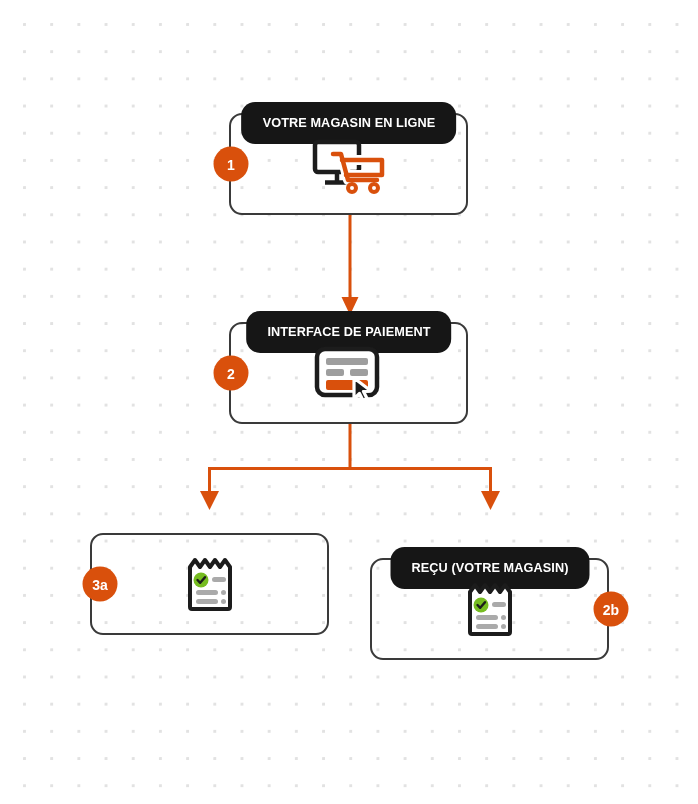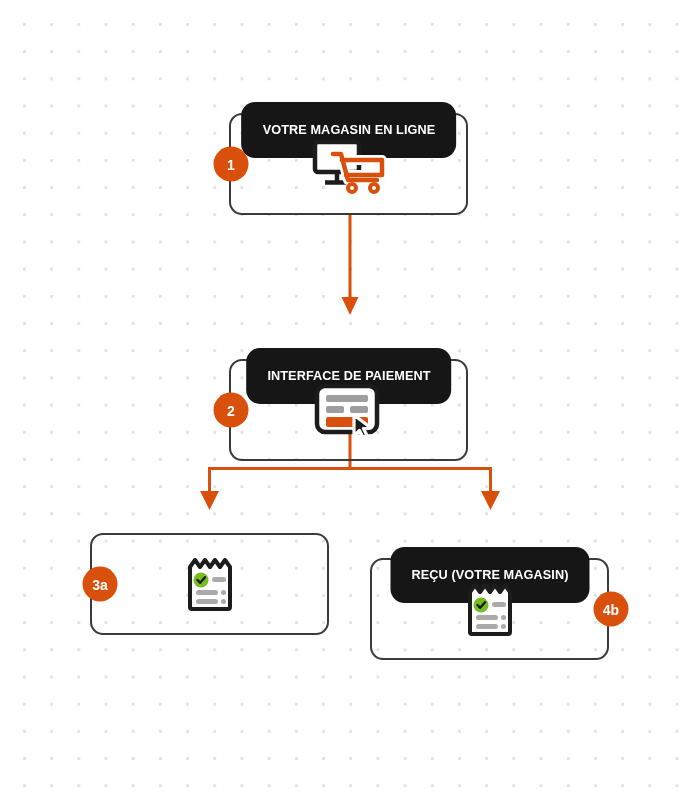--- a/index.html
+++ b/index.html
@@ -35,21 +35,21 @@
   .pill {
     position: absolute;
     top: -13px;
     left: 50%;
     transform: translateX(-50%);
     background: #161616;
     color: #ffffff;
     border-radius: 14px;
     height: 26px;
     line-height: 26px;
-    padding: 15px 16px;
+    padding: 8px 16px;
     white-space: nowrap;
     font-size: 13.5px;
     font-weight: bold;
     letter-spacing: 0.1px;
     font-family: "Liberation Sans", sans-serif;
     transform-origin: center;
   }
   .pill-inner {
     display: inline-block;
     transform: scaleX(0.94);
@@ -127,21 +127,21 @@
         <path d="M22 16 L30 16 L37 42 L66 42" stroke="#ffffff" stroke-width="10" stroke-linecap="round" stroke-linejoin="round" fill="none"></path>
         <path d="M31 22 L71 22 L71 37 L35 37" stroke="#ffffff" stroke-width="10" stroke-linecap="round" stroke-linejoin="round" fill="none"></path>
         <path d="M22 16 L30 16 L37 42 L66 42" stroke="#d9500c" stroke-width="4.5" stroke-linecap="round" stroke-linejoin="round" fill="none"></path>
         <path d="M31 22 L71 22 L71 37 L35 37" stroke="#d9500c" stroke-width="4.5" stroke-linecap="round" stroke-linejoin="round" fill="none"></path>
         <circle cx="41" cy="50" r="4" stroke="#d9500c" stroke-width="4" fill="#ffffff"></circle>
         <circle cx="63" cy="50" r="4" stroke="#d9500c" stroke-width="4" fill="#ffffff"></circle>
       </svg>
     </div>
   </div>
 
-  <div class="node" style="left:229px; top:322px; width:239px; height:102px;margin-top:37px;">
+  <div class="node" style="left:229px; top:322px; width:239px; height:102px;">
     <div class="pill">
       <span class="pill-inner">INTERFACE DE PAIEMENT</span>
     </div>
     <div class="badge" style="left:0px;">
       <span>2</span>
     </div>
     <div class="icon-wrap" style="margin-top:2px;">
       <svg width="72" height="56" viewBox="0 0 72 56" fill="none">
         <rect x="4" y="4" width="60" height="46" rx="8" stroke="#1c1c1c" stroke-width="4.5" fill="#ffffff"></rect>
         <rect x="13" y="13" width="42" height="7" rx="2" fill="#9e9e9e"></rect>
@@ -171,21 +171,21 @@
         <rect x="36" y="44" width="5" height="5" rx="2.5" fill="#aaaaaa"></rect>
       </svg>
     </div>
   </div>
 
   <div class="node" style="left:370px; top:558px; width:239px; height:102px;">
     <div class="pill">
       <span class="pill-inner">REÇU (VOTRE MAGASIN)</span>
     </div>
     <div class="badge" style="left:239px;">
-      <span>4b</span>
+      <span>2b</span>
     </div>
     <div class="icon-wrap" style="margin-top:2px;">
       <svg width="50" height="58" viewBox="0 0 50 58" fill="none">
         <path d="M5 12 L5 52 A2 2 0 0 0 7 54 L43 54 A2 2 0 0 0 45 52 L45 12
                  L40 5 L35 12 L30 5 L25 12 L20 5 L15 12 L10 5 Z" fill="#ffffff" stroke="#1c1c1c" stroke-width="4" stroke-linejoin="round"></path>
         <circle cx="16" cy="25" r="7.5" fill="#76bc21"></circle>
         <path d="M12.5 25 L15.2 27.8 L20 22.2" stroke="#1c1c1c" stroke-width="2.4" fill="none" stroke-linecap="round" stroke-linejoin="round"></path>
         <rect x="27" y="22" width="14" height="5" rx="2.5" fill="#aaaaaa"></rect>
         <rect x="11" y="35" width="22" height="5" rx="2.5" fill="#aaaaaa"></rect>
         <rect x="36" y="35" width="5" height="5" rx="2.5" fill="#aaaaaa"></rect>

